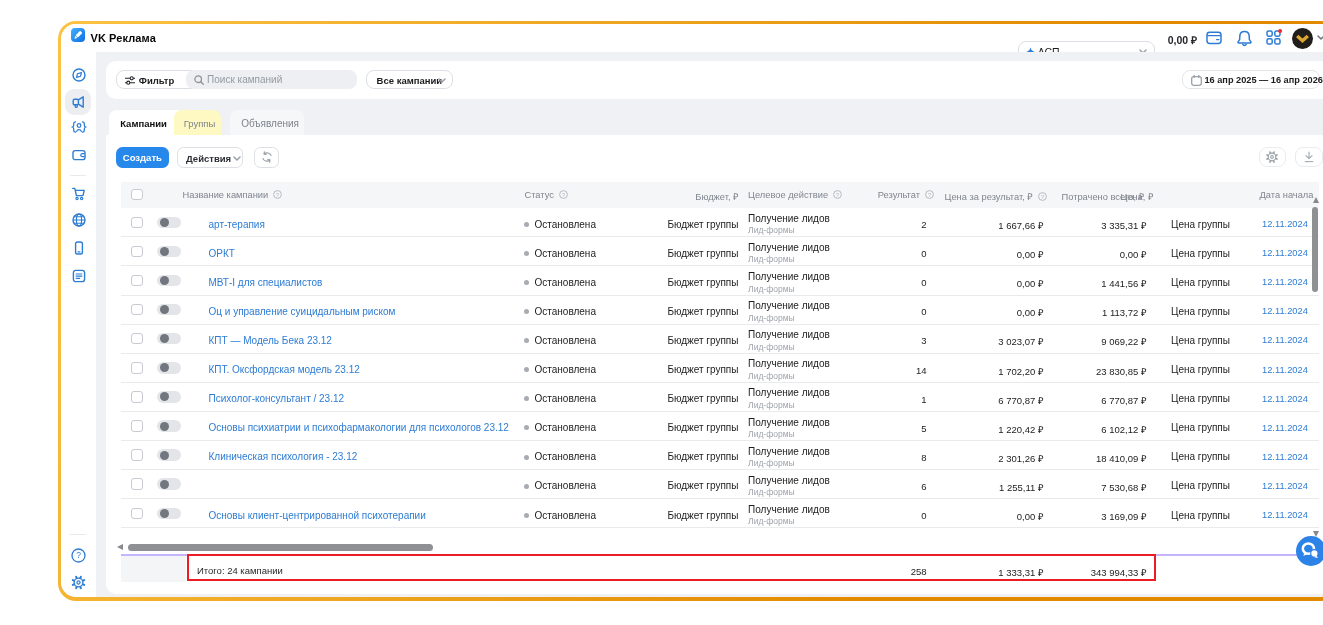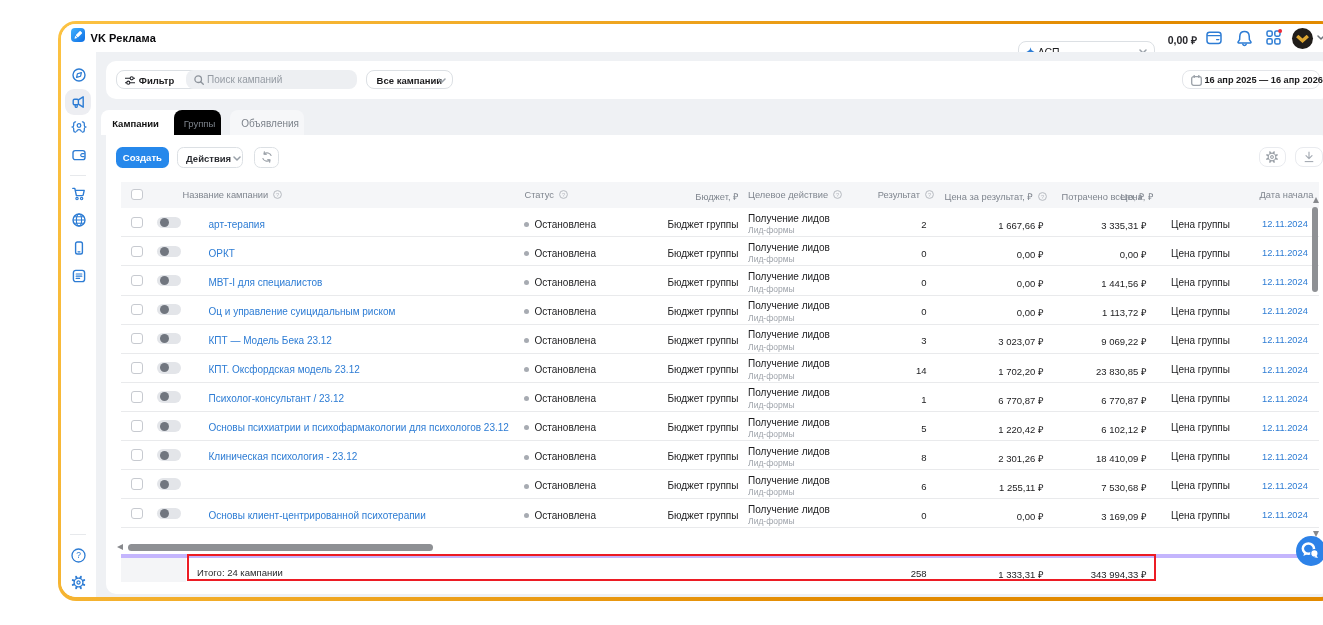--- a/index.html
+++ b/index.html
@@ -42,23 +42,23 @@
 #search svg { position:absolute; left:8px; top:5px; }
 #search .tx { left:21px; top:3.8px; font-size:10px; color:#959ba3; }
 #ballc { left:304.9px; top:45.6px; width:87.5px; }
 #ballc .tx { left:10px; top:4px; font-size:9.5px; font-weight:bold; color:#1c1c1e; }
 #ballc .ch { left:71.5px; top:7px; }
 #bdate { left:1121.8px; top:45.4px; width:137.3px; height:19.5px; border:1px solid #e3e5e9; border-radius:8px; background:#fff; }
 #bdate svg { position:absolute; left:8px; top:4px; }
 #bdate .tx { left:21px; top:4.2px; font-size:9.2px; font-weight:bold; color:#1c1c1e; }
 
 .tab { top:85.8px; height:25px; border-radius:8px 8px 0 0; }
-#tab1 { left:40px; width:86px; background:#fff; }
+#tab1 { left:48px; width:86px; background:#fff; }
 #tab1 .tx { left:11.5px; top:7.6px; font-size:9.5px; font-weight:bold; color:#111; }
-#tab2 { left:113px; width:47.8px; background:#000000; }
+#tab2 { left:113px; width:47.8px; background:#fef9c3; }
 #tab2 .tx { left:10px; top:7.6px; font-size:9.5px; color:#7d838b; }
 #tab3 { left:169.5px; width:73.7px; background:#f6f7f9; }
 #tab3 .tx { left:11px; top:7.6px; font-size:10px; color:#7d838b; }
 
 #panel { left:45.8px; top:110.8px; width:1224.9px; height:459px; background:#fff; border-radius:0 10px 10px 10px; }
 #bcreate { left:55.1px; top:122.4px; width:53.2px; height:21.6px; border-radius:6.5px; background:#2688eb; }
 #bcreate .tx { left:0; top:5.4px; width:100%; text-align:center; font-size:9.5px; font-weight:bold; color:#fff; }
 #bact { left:116.3px; top:122.4px; width:66.5px; height:21.6px; border-radius:6.5px; }
 #bact .tx { left:8px; top:5.6px; font-size:9.5px; font-weight:bold; color:#2c2e33; }
 #bact .ch { left:55px; top:8.8px; }
@@ -84,21 +84,21 @@
 .ta .t2 { position:static !important; display:block; font-size:8.5px; color:#9fa4ab; margin-top:1.5px; }
 .num { top:10.8px; text-align:right; font-size:9.5px; color:#1c1c1e; }
 .n1 { left:705px; width:100px; }
 .n2 { left:822px; width:100px; }
 .n3 { left:925px; width:100px; }
 .cg { left:1049.5px; top:10.3px; font-size:10px; color:#1c1c1e; }
 .dt { left:1091.4px; width:95px; top:10.8px; text-align:right; font-size:9.3px; color:#2d7cd4; }
 
 #hsbarr { left:56.8px; top:519.9px; width:0; height:0; border-top:3.6px solid transparent; border-bottom:3.6px solid transparent; border-right:6px solid #87898d; }
 #hsb { left:67.8px; top:519.8px; width:305px; height:7.3px; border-radius:4px; background:#8e9094; }
-#totrow { left:60.8px; top:529.4px; width:1198px; height:28px; background:#fff; border-top:4px solid #c4b5fd; }
+#totrow { left:60.8px; top:529.4px; width:1198px; height:28px; background:#fff; border-top:2px solid #c4b5fd; }
 #totrow .lg { left:0; top:0; width:65px; height:100%; background:#f4f5f7; }
 #totrow .tx { left:75.5px; top:9.3px; font-size:9.5px; color:#2b2b2e; }
 #totrow .num { top:10.8px; position:absolute; text-align:right; font-size:9.5px; color:#1c1c1e; white-space:nowrap; }
 
 #vsbup { left:1252.8px; top:172.8px; width:0; height:0; border-left:3.3px solid transparent; border-right:3.3px solid transparent; border-bottom:6px solid #87898d; }
 #vsb { left:1251.3px; top:182.8px; width:6.5px; height:85.5px; border-radius:3.5px; background:#8e9094; }
 #vsbdn { left:1252.8px; top:506.5px; width:0; height:0; border-left:3.3px solid transparent; border-right:3.3px solid transparent; border-top:6px solid #87898d; }
 
 #redrect { left:126.3px; top:529.4px; width:969px; height:27.6px; border:2px solid #ec1c24; z-index:30; }
 #chat { left:1235px; top:512.3px; width:30px; height:30px; border-radius:50%; background:#2d82e8; z-index:31; }

